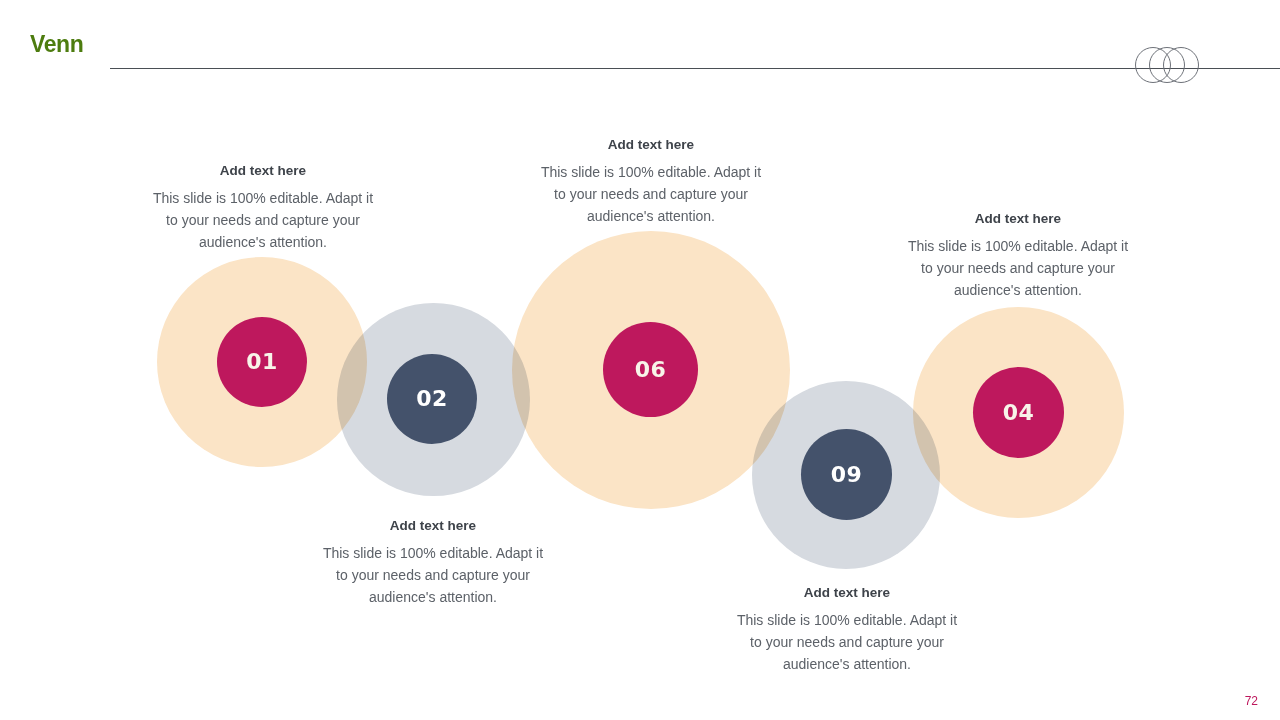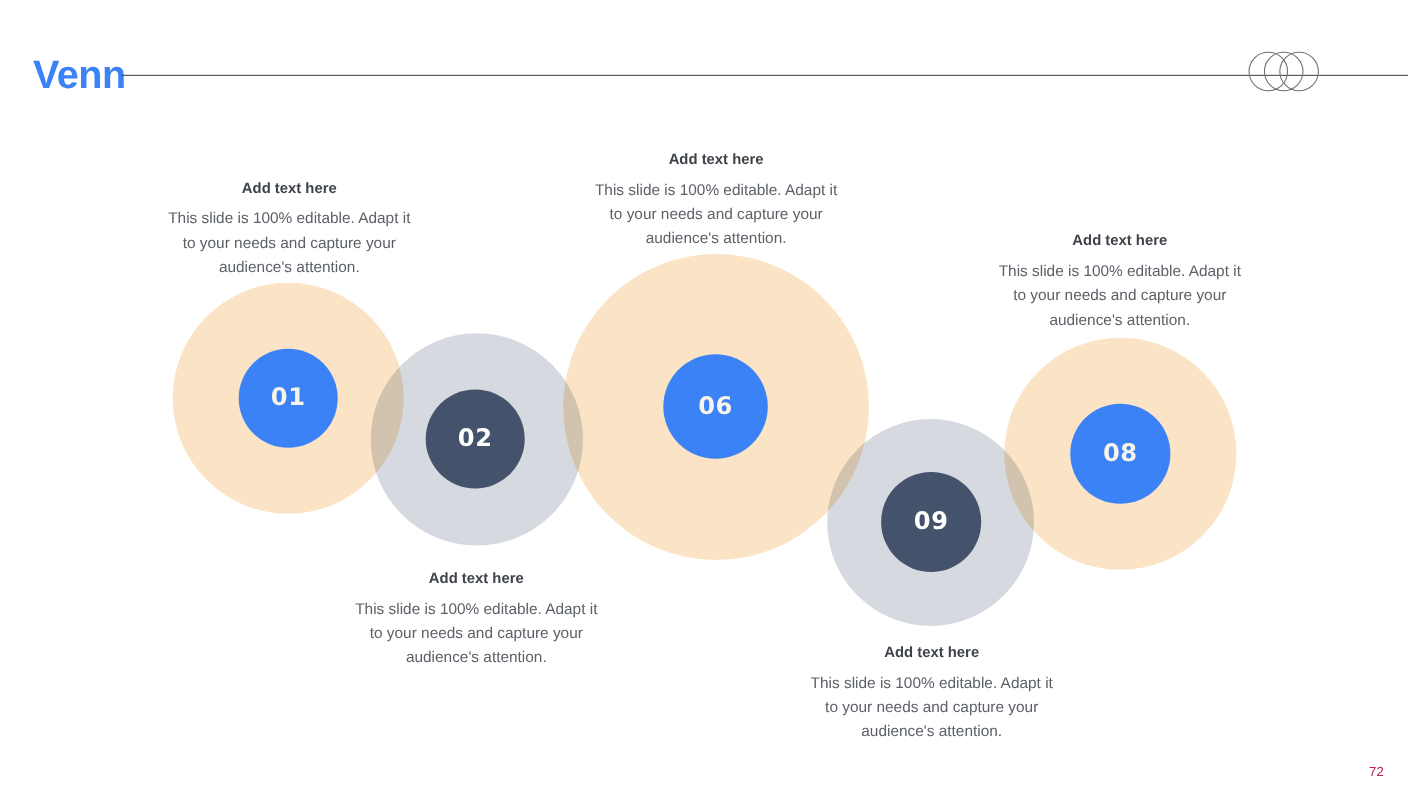--- a/index.html
+++ b/index.html
@@ -17,24 +17,24 @@
     width: 1280px;
     height: 720px;
     background: #ffffff;
     overflow: hidden;
   }
 
   
   #slide-title {
     position: absolute;
     left: 30px;
-    top: 50px;
-    font-size: 36px;
+    top: 33px;
+    font-size: 23px;
     font-weight: bold;
-    color: #3b82f6;
+    color: #4d7c0f;
     letter-spacing: -0.4px;
     line-height: 1;
   }
   #header-rule {
     position: absolute;
     left: 110px;
     top: 68px;
     width: 1170px;
     height: 1px;
     background: #4a4f55;
@@ -65,21 +65,21 @@
   .outer-circle.peach { background: #fbe4c6; }
   .outer-circle.gray  { background: #d6dae0; }
 
   .inner-circle {
     position: absolute;
     border-radius: 50%;
     display: flex;
     align-items: center;
     justify-content: center;
   }
-  .inner-circle.orange { background: #3b82f6; }
+  .inner-circle.orange { background: #be185d; }
   .inner-circle.navy   { background: #44526b; }
 
   .step-number {
     font-family: "DejaVu Sans", sans-serif;
     font-weight: bold;
     font-size: 22px;
     letter-spacing: 0.5px;
     color: #f8f4e9;
     line-height: 1;
     user-select: none;
@@ -144,21 +144,21 @@
     <div class="inner-circle navy" style="left:387px; top:354px; width:90px; height:90px;">
       <span class="step-number">02</span>
     </div>
     <div class="inner-circle orange" style="left:603px; top:322px; width:95px; height:95px;">
       <span class="step-number">06</span>
     </div>
     <div class="inner-circle navy" style="left:801px; top:429px; width:91px; height:91px;">
       <span class="step-number">09</span>
     </div>
     <div class="inner-circle orange" style="left:973px; top:367px; width:91px; height:91px;">
-      <span class="step-number">08</span>
+      <span class="step-number">04</span>
     </div>
   </div>
 
   <div class="text-block" style="left:147px; top:163px; width:232px;">
     <div class="block-title">Add text here</div>
     <div class="block-body">This slide is 100% editable. Adapt it to your needs and capture your audience's attention.</div>
   </div>
 
   <div class="text-block" style="left:317px; top:518px; width:232px;">
     <div class="block-title">Add text here</div>

